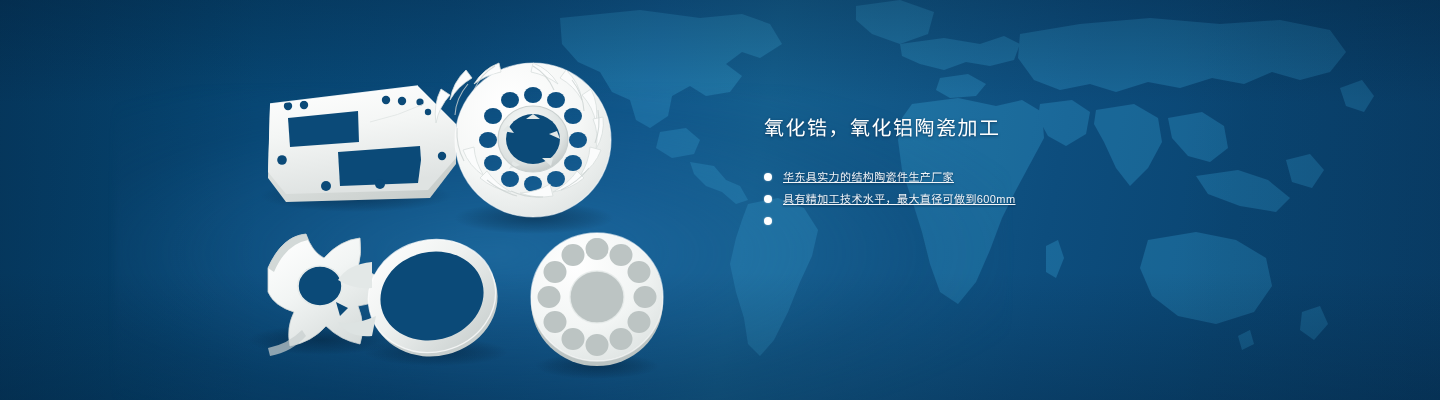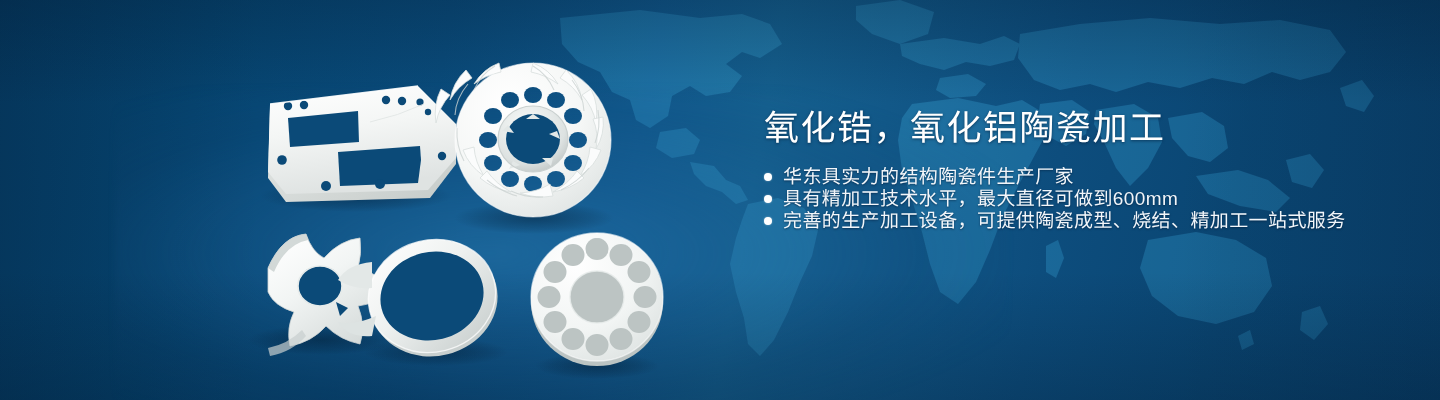--- a/index.html
+++ b/index.html
@@ -81,21 +81,21 @@
   .products svg { display:block; width:100%; height:100%; }
 
   
   .copy {
     position: absolute;
     left: 764px;
     top: 108px;
     width: 600px;
   }
   .headline {
-    font-size: 35px;
+    font-size: 20px;
     line-height: 40px;
     letter-spacing: 1.5px;
     color: #ffffff;
     font-weight: 400;
     margin: 0 0 18px 0;
     text-shadow: 0 1px 3px rgba(0,20,45,0.55);
     white-space: nowrap;
   }
   .bullets {
     list-style: none;
@@ -111,26 +111,27 @@
   .dot {
     flex: 0 0 auto;
     width: 8px;
     height: 8px;
     border-radius: 50%;
     background: #ffffff;
     margin-right: 11px;
     box-shadow: 0 0 2px rgba(255,255,255,0.45);
   }
   .btext {
-    font-size: 19px;
+    font-size: 11px;
     line-height: 22px;
     color: #f2f6fa;
     letter-spacing: 0.4px;
     white-space: nowrap;
     text-shadow: 0 1px 2px rgba(0,20,45,0.55);
+    text-decoration: underline;
   }
 </style>
 </head>
 <body>
 
 <div id="banner">
 
   <div class="bg-base"></div>
   <div class="bg-grad-h"></div>
 
@@ -418,18 +419,17 @@
       <li class="bullet">
         <span class="dot"></span>
         <span class="btext">华东具实力的结构陶瓷件生产厂家</span>
       </li>
       <li class="bullet">
         <span class="dot"></span>
         <span class="btext">具有精加工技术水平，最大直径可做到600mm</span>
       </li>
       <li class="bullet">
         <span class="dot"></span>
-        <span class="btext">完善的生产加工设备，可提供陶瓷成型、烧结、精加工一站式服务</span>
       </li>
     </ul>
   </div>
 
 </div>
 
 </body></html>

